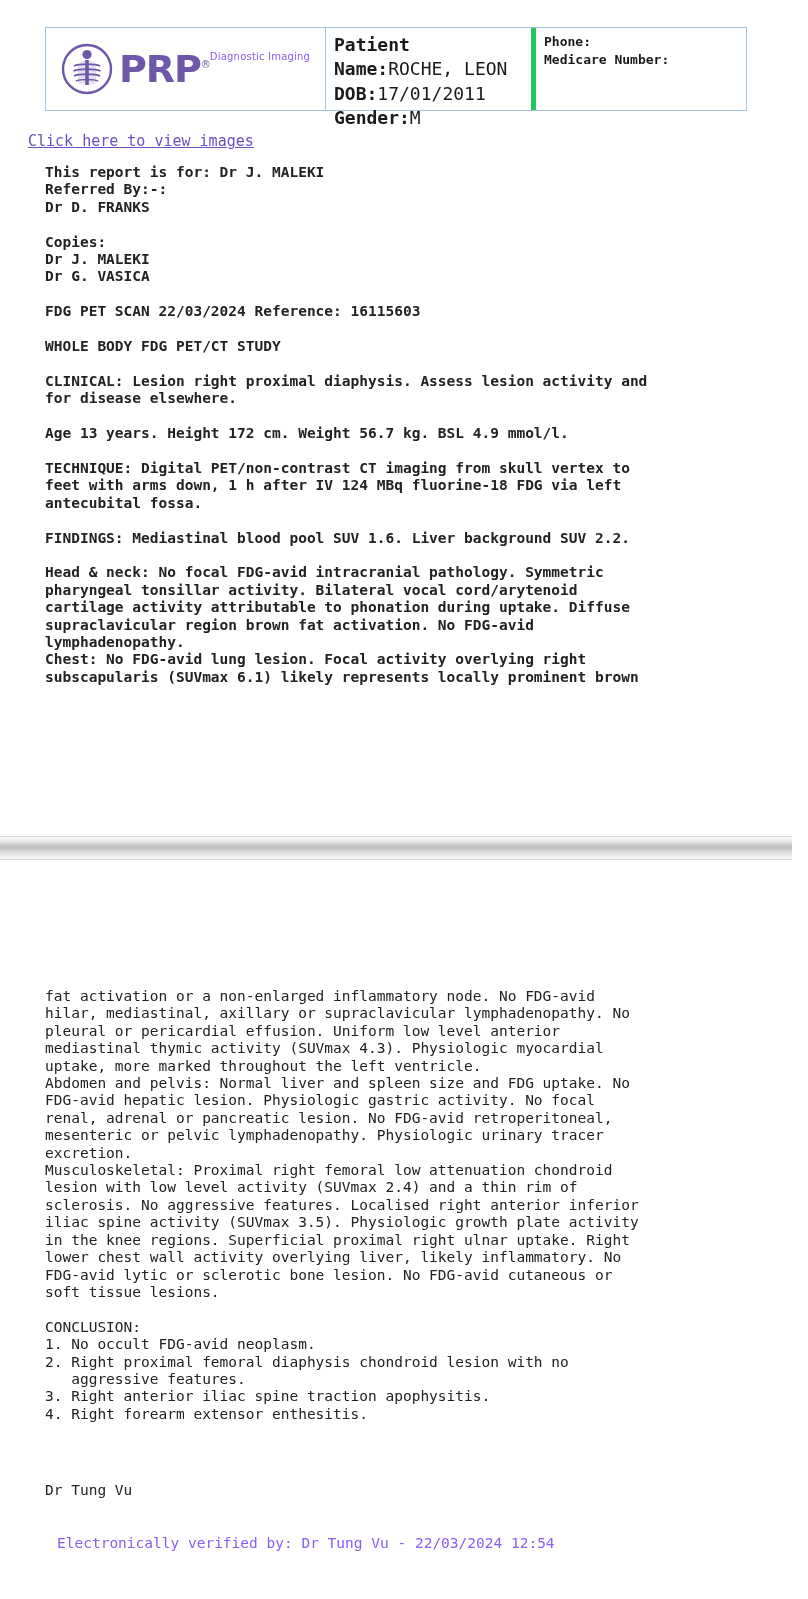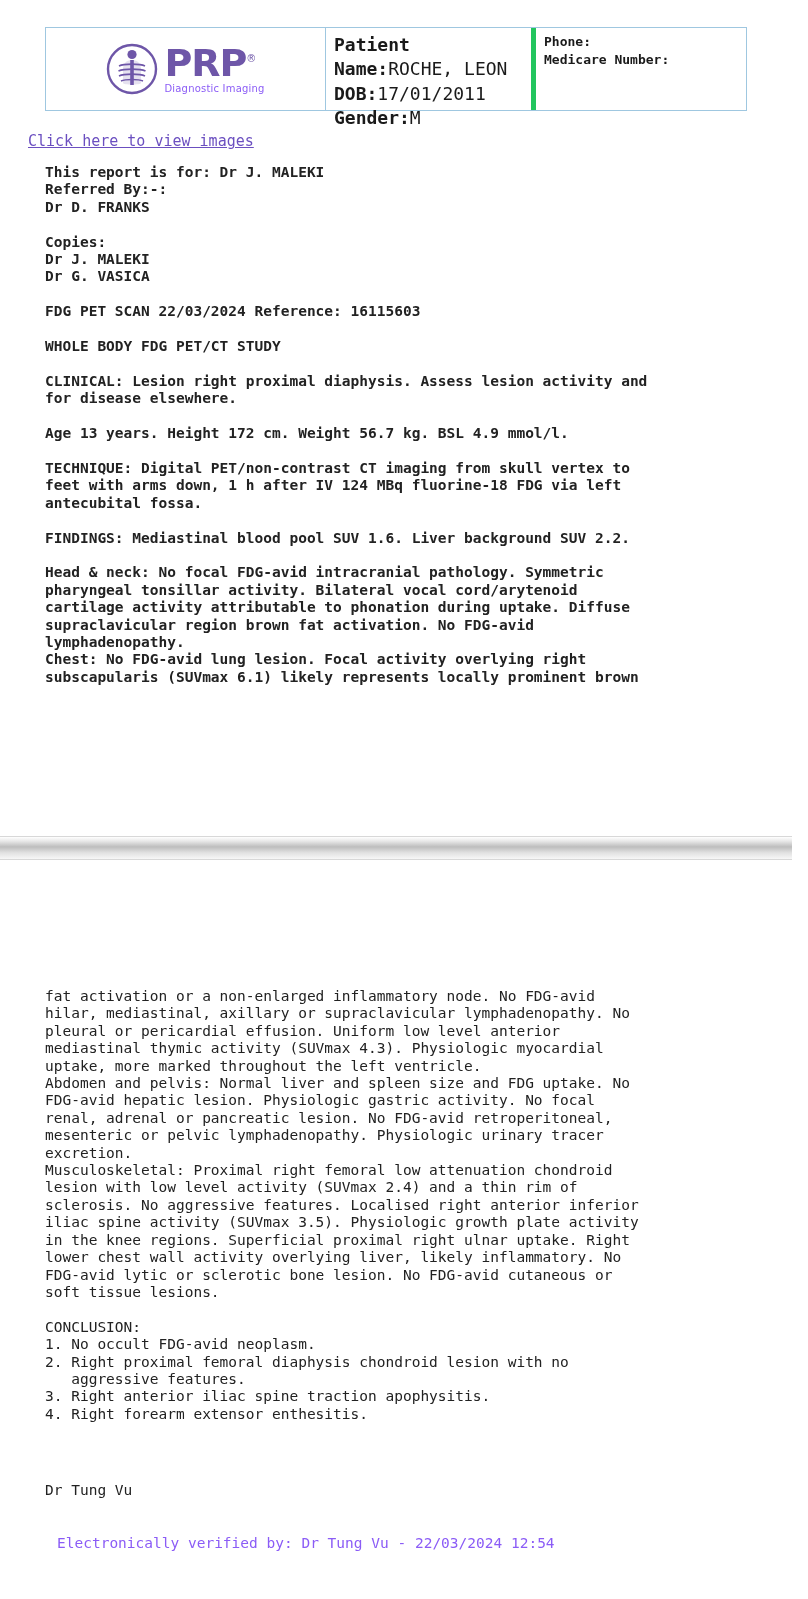--- a/index.html
+++ b/index.html
@@ -42,21 +42,21 @@
     align-items: center;
     gap: 6px;
   }
   .logo-mark {
     width: 52px;
     height: 52px;
     position: relative;
   }
   .logo-text {
     display: flex;
-    flex-direction: column;
+    flex-direction: row;
     align-items: flex-start;
     line-height: 1;
     justify-content: center;
   }
   .logo-prp {
     font-family: "DejaVu Sans", sans-serif;
     font-weight: bold;
     font-size: 38px;
     color: #6e56a8;
     letter-spacing: -1px;

